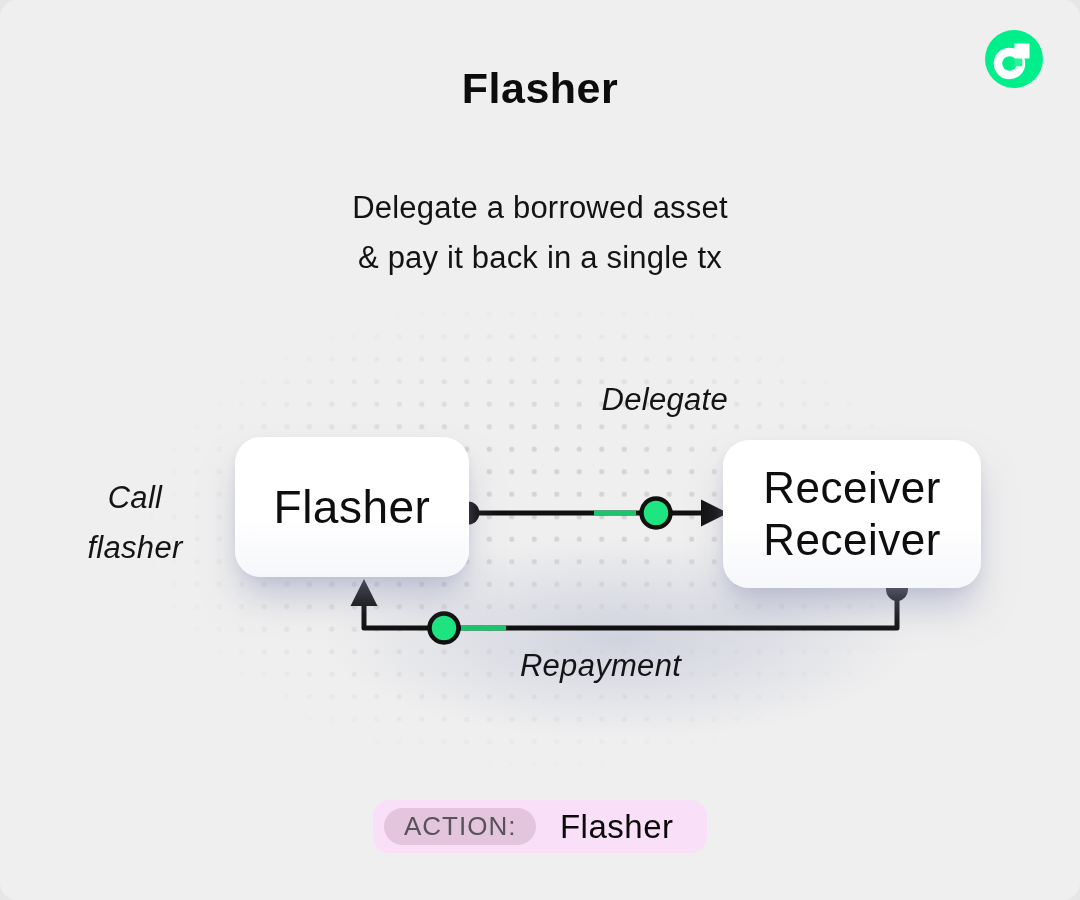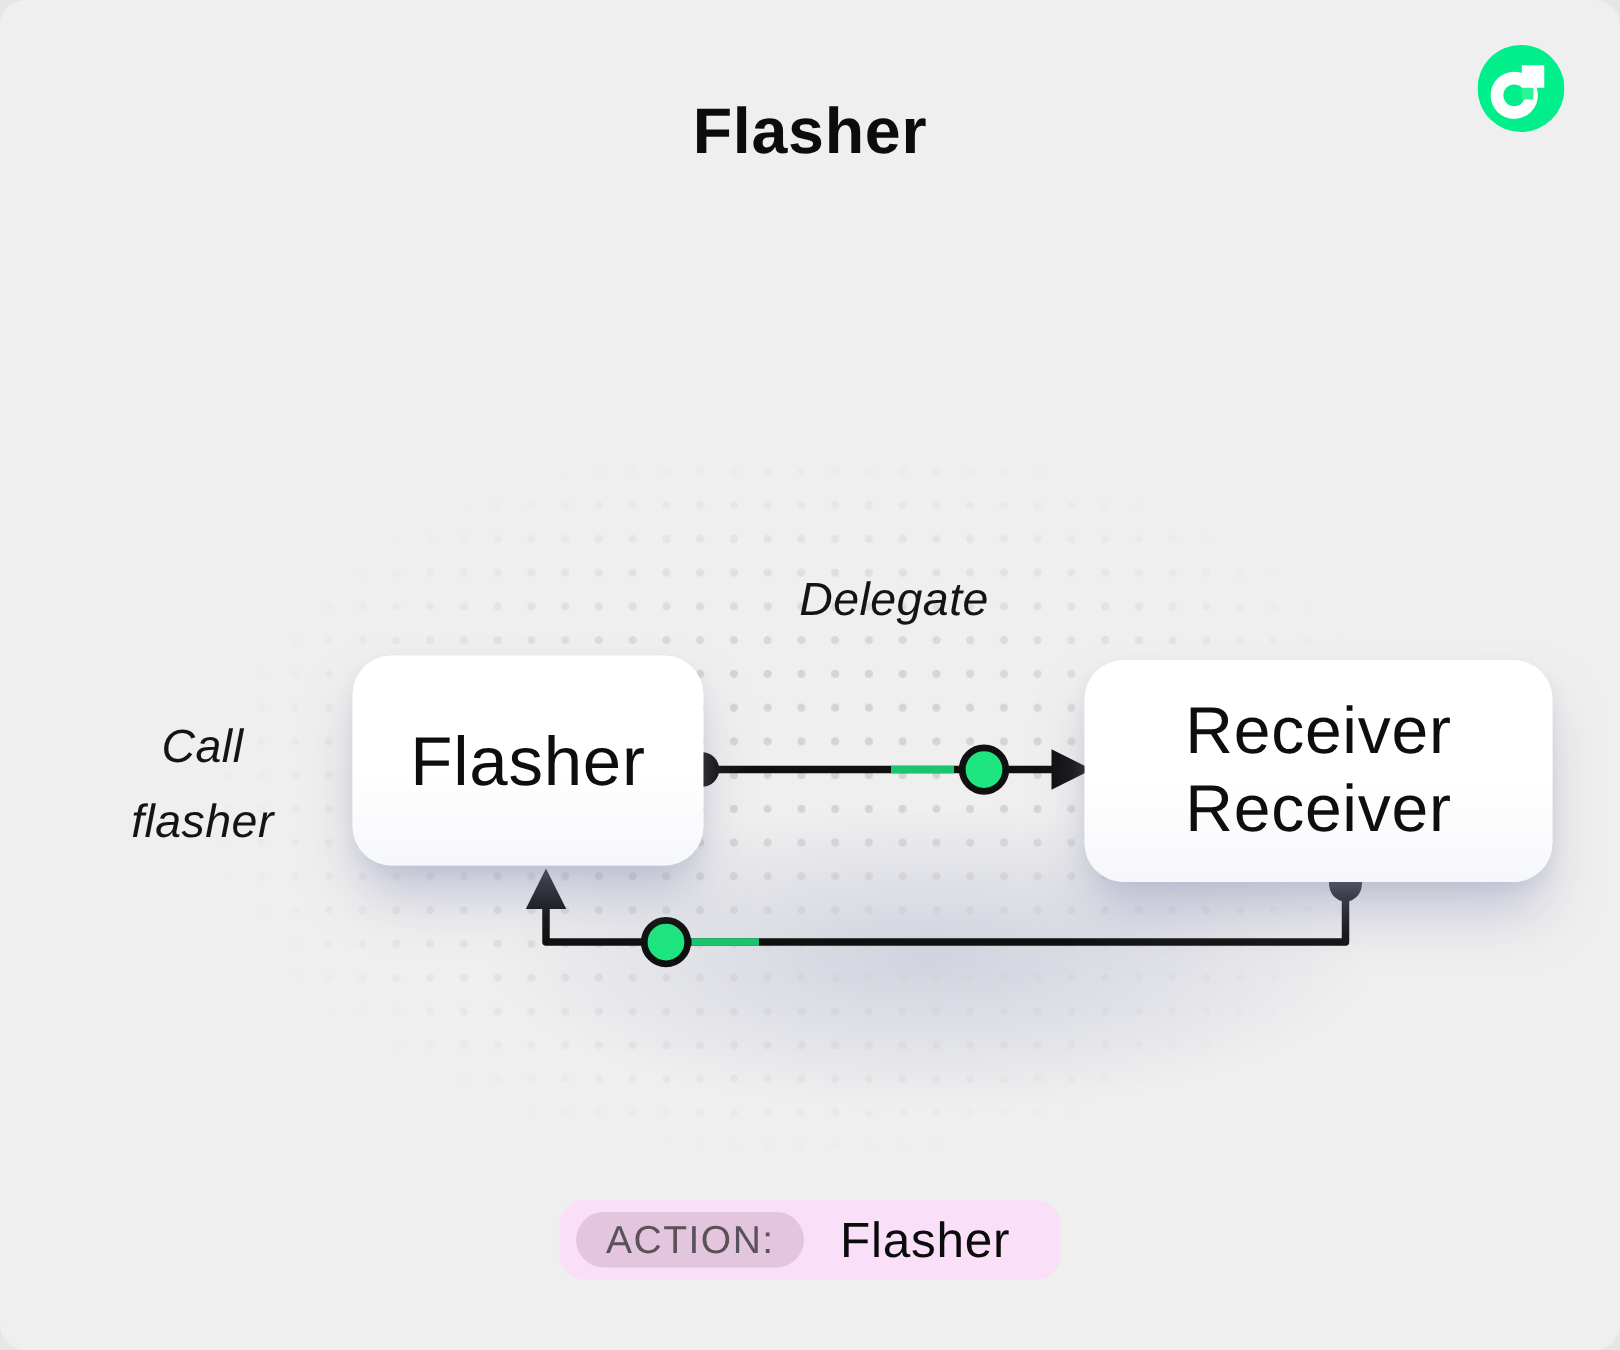--- a/index.html
+++ b/index.html
@@ -32,27 +32,27 @@
   }
   .logo{position:absolute;left:985px;top:30px;width:58px;height:58px;}
   .node{
     position:absolute;border-radius:26px;
     background:linear-gradient(180deg,#ffffff 55%,#f6f7fb 100%);
     box-shadow:0 24px 36px -6px rgba(147,152,186,0.50), 0 4px 10px rgba(150,155,180,0.15);
     display:flex;align-items:center;justify-content:center;
     color:#0e0e0e;text-align:center;
   }
   .node-flasher{left:235px;top:437px;width:234px;height:140px;font-size:46px;letter-spacing:0.5px;}
-  .node-receiver{left:723px;top:440px;width:312px;height:148px;font-size:44px;flex-direction:column;line-height:52px;letter-spacing:0.5px;}
+  .node-receiver{left:723px;top:440px;width:258px;height:148px;font-size:44px;flex-direction:column;line-height:52px;letter-spacing:0.5px;}
   .lbl{
     position:absolute;font-style:italic;font-size:31px;color:#141416;
     text-align:center;line-height:44px;letter-spacing:0.3px;
   }
   .lbl-call{left:35px;top:473px;width:200px;line-height:50px;text-align:center;}
-  .lbl-delegate{left:476px;top:378px;width:240px;line-height:43px;}
+  .lbl-delegate{left:488px;top:378px;width:240px;line-height:43px;text-align:right;}
   .lbl-repayment{left:478px;top:644px;width:245px;}
   .connectors{position:absolute;left:0;top:0;pointer-events:none;}
   .badge{
     position:absolute;left:373px;top:800px;width:334px;height:53px;
     background:#fadff8;border-radius:16px;
     display:flex;align-items:center;box-sizing:border-box;padding:0 10px 0 11px;
   }
   .badge-key{
     background:#e3c5de;color:#595259;border-radius:19px;
     height:37px;line-height:37px;padding:0 20px;
@@ -63,20 +63,24 @@
 </head>
 <body>
 
 <div class="canvas">
 
   <div class="wash"></div>
   <div class="dots"></div>
 
   <div class="page-title">Flasher</div>
 
+  <div class="page-subtitle">
+    <div>Delegate a borrowed asset</div>
+    <div>&amp; pay it back in a single tx</div>
+  </div>
 
   <div class="logo">
     <svg width="58" height="58" viewBox="0 0 58 58">
       <circle cx="29" cy="29" r="29" fill="#00ef8b"></circle>
       <rect x="29.5" y="13.5" width="15" height="15" fill="#ffffff"></rect>
       <circle cx="24.5" cy="33.5" r="11.5" fill="none" stroke="#ffffff" stroke-width="8.5"></circle>
       <rect x="29.5" y="28.5" width="7.8" height="7.8" fill="#29f596"></rect>
     </svg>
   </div>
 
@@ -110,19 +114,20 @@
 
   <div class="lbl lbl-call">
     <div>Call</div>
     <div>flasher</div>
   </div>
 
   <div class="lbl lbl-delegate">
     <div>Delegate</div>
   </div>
 
+  <div class="lbl lbl-repayment">Repayment</div>
 
   <div class="badge">
     <span class="badge-key">ACTION:</span>
     <span class="badge-value">Flasher</span>
   </div>
 
 </div>
 
 </body></html>

